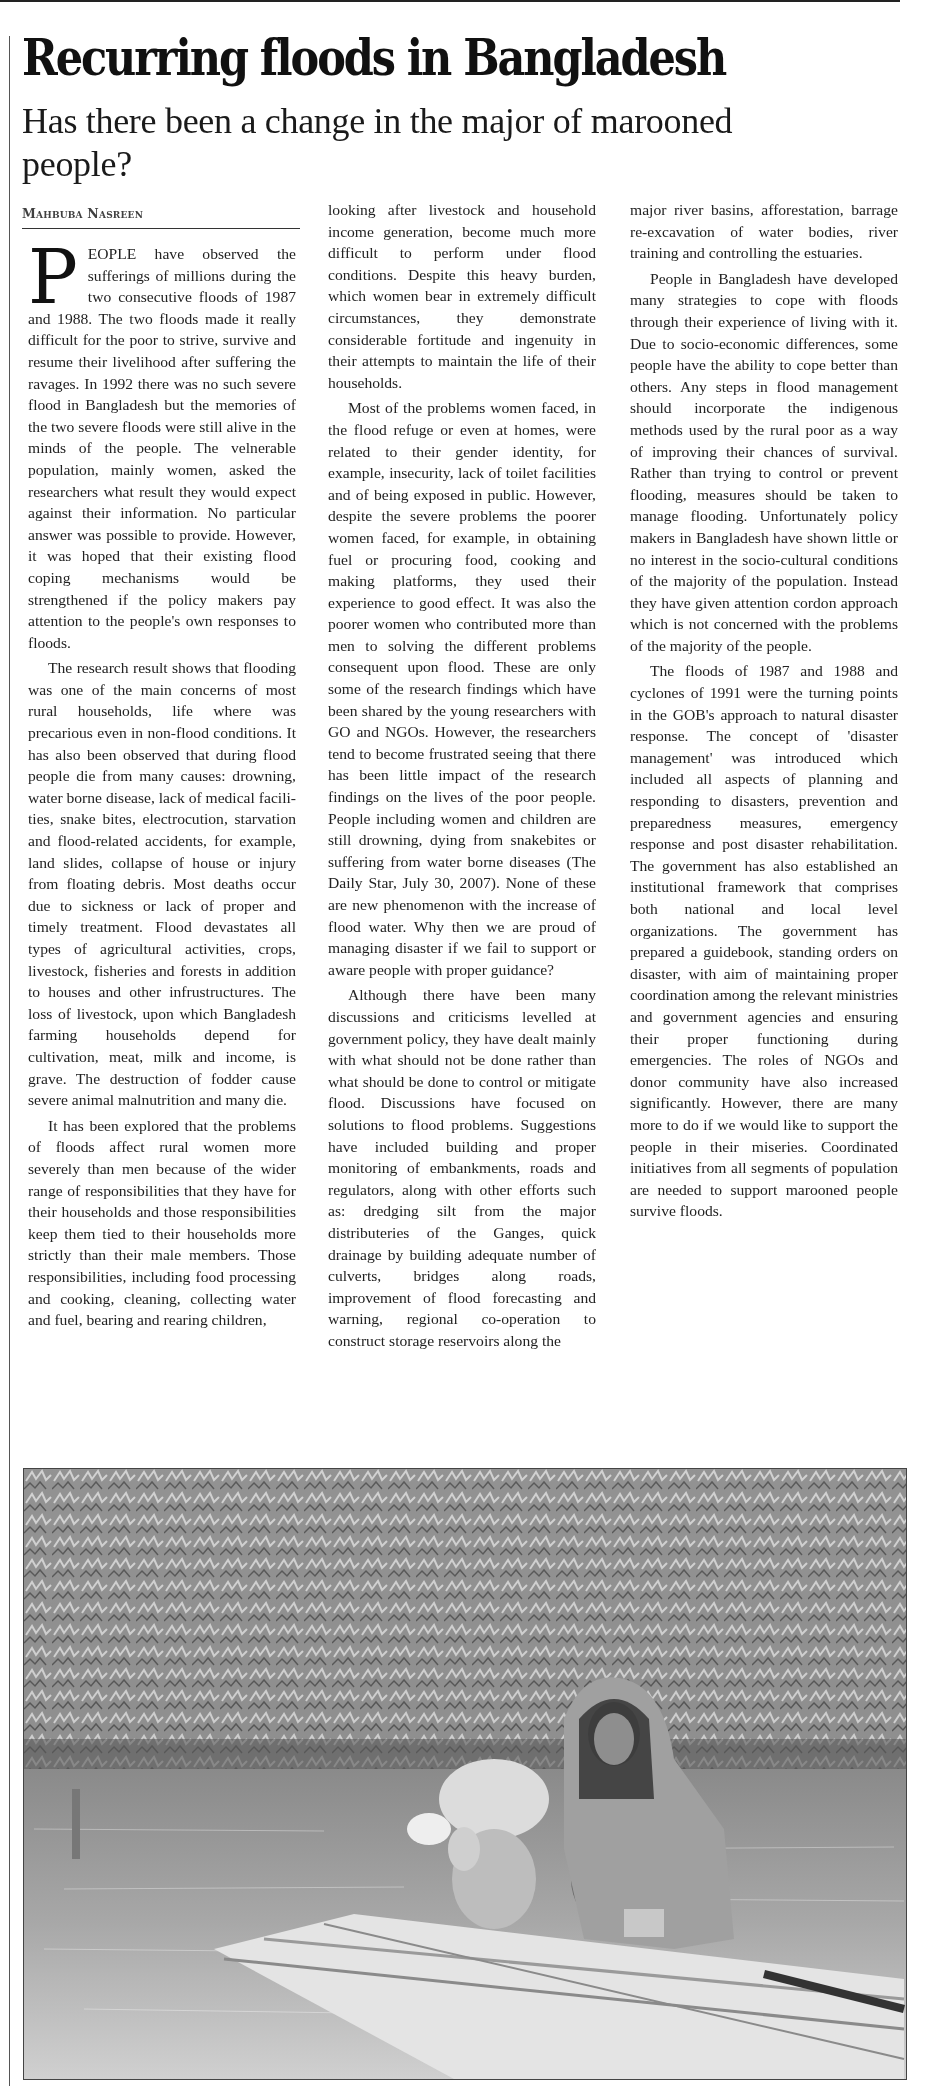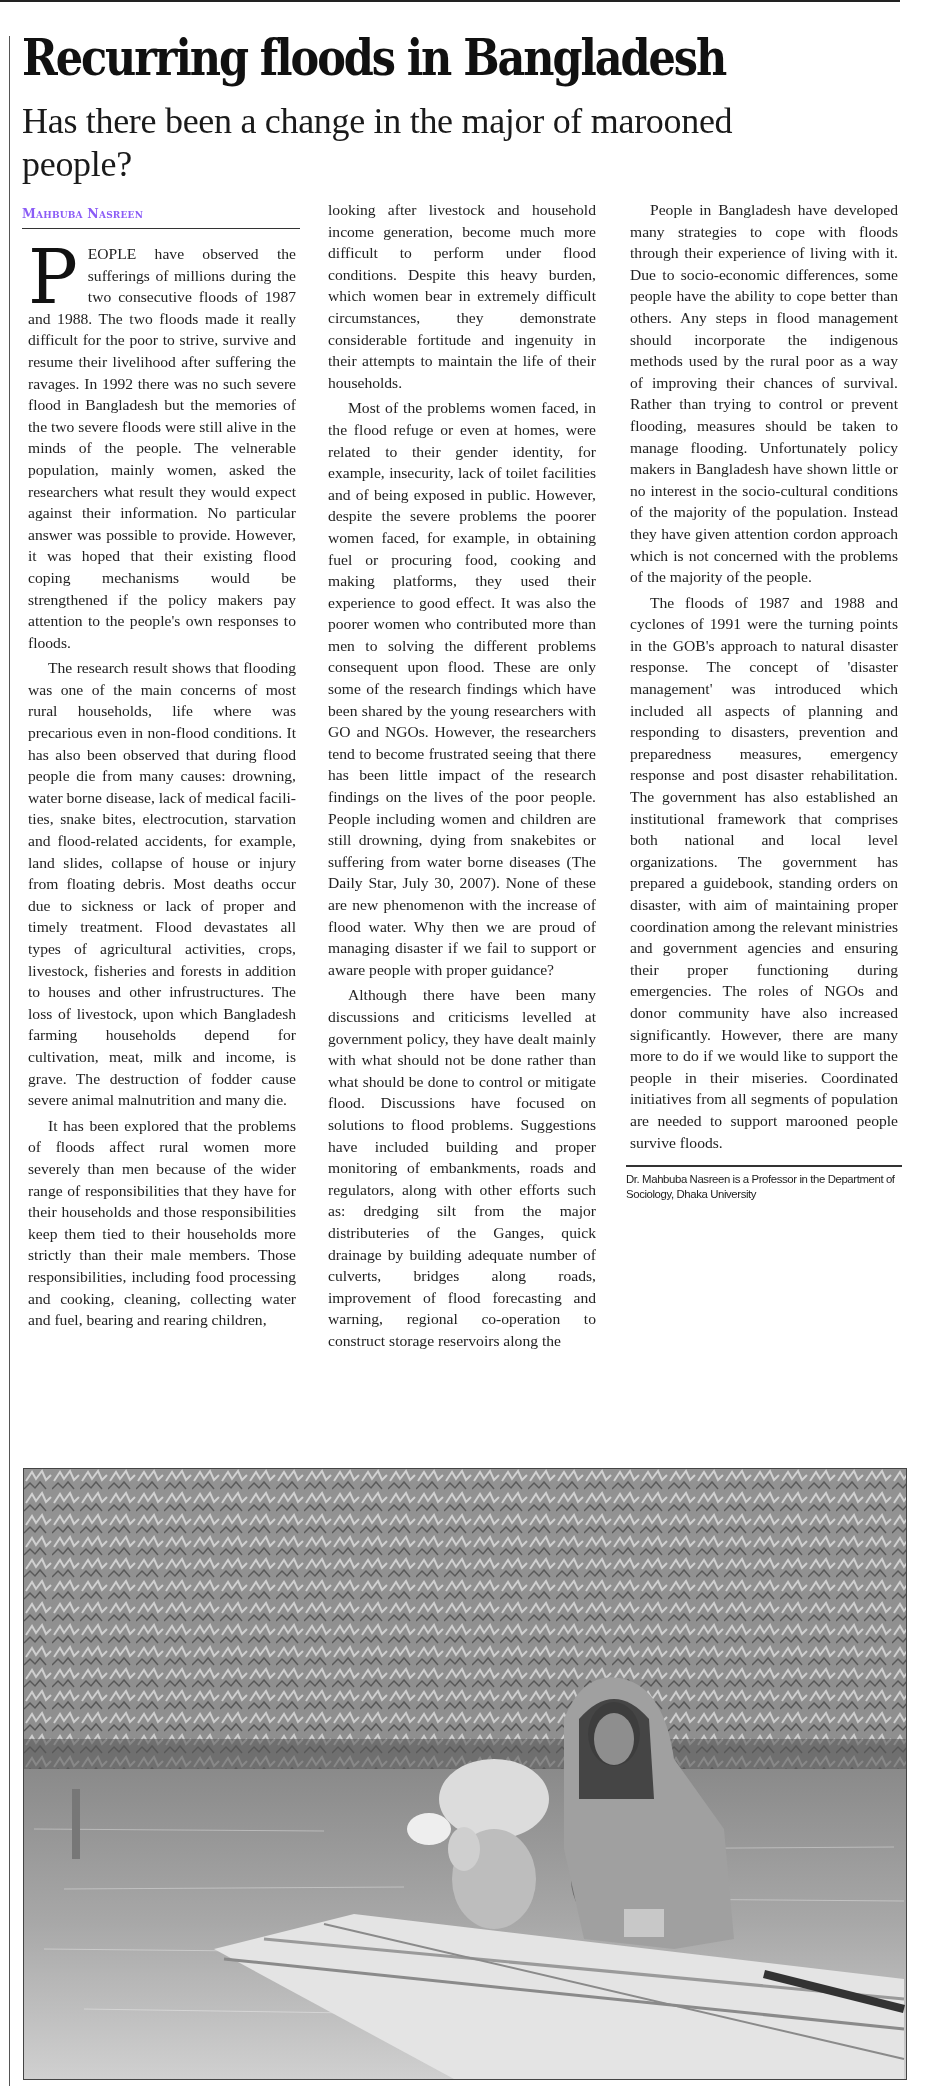--- a/index.html
+++ b/index.html
@@ -13,21 +13,21 @@
     transform: scaleX(0.86); transform-origin: left top; white-space: nowrap;
   }
   .subhead {
     position: absolute; left: 22px; top: 100px; width: 820px;
     font-family: "Liberation Serif", serif; font-size: 36px; line-height: 43px;
     color: #1a1a1a; letter-spacing: -0.3px;
   }
   .byline {
     position: absolute; left: 22px; top: 206px; width: 278px;
     font-family: "DejaVu Serif", serif; font-weight: bold; font-size: 12.5px;
-    font-variant: small-caps; letter-spacing: 0.2px; color: #8b5cf6;
+    font-variant: small-caps; letter-spacing: 0.2px; color: #404040;
     border-bottom: 1.5px solid #333; padding-bottom: 7px;
   }
   .col {
     position: absolute; top: 195px; width: 276px;
     font-family: "Liberation Serif", serif; font-size: 15.6px; line-height: 21.6px;
     color: #222; text-align: justify; hyphens: manual;
   }
   .col p { margin: 4px; text-indent: 20px; }
   .col p.no-indent { text-indent: 0; }
   .col1 { left: 24px; top: 239px; }
@@ -65,23 +65,23 @@
   <p>It has been explored that the prob­lems of floods affect rural women more severely than men because of the wider range of responsibilities that they have for their households and those responsibilities keep them tied to their households more strictly than their male members. Those responsi­bilities, including food processing and cooking, cleaning, collecting water and fuel, bearing and rearing children,</p>
 </div>
 
 <div class="col col2">
   <p class="no-indent">looking after livestock and household income generation, become much more difficult to perform under flood conditions. Despite this heavy bur­den, which women bear in extremely difficult circumstances, they demon­strate considerable fortitude and ingenuity in their attempts to main­tain the life of their households.</p>
   <p>Most of the problems women faced, in the flood refuge or even at homes, were related to their gender identity, for example, insecurity, lack of toilet facilities and of being exposed in public. However, despite the severe problems the poorer women faced, for example, in obtaining fuel or procuring food, cooking and making platforms, they used their experience to good effect. It was also the poorer women who contributed more than men to solving the different problems consequent upon flood. These are only some of the research findings which have been shared by the young researchers with GO and NGOs. However, the researchers tend to become frustrated seeing that there has been little impact of the research findings on the lives of the poor peo­ple. People including women and children are still drowning, dying from snakebites or suffering from water borne diseases (The Daily Star, July 30, 2007). None of these are new phenom­enon with the increase of flood water. Why then we are proud of managing disaster if we fail to support or aware people with proper guidance?</p>
   <p>Although there have been many discussions and criticisms levelled at government policy, they have dealt mainly with what should not be done rather than what should be done to control or mitigate flood. Discussions have focused on solutions to flood problems. Suggestions have included building and proper monitoring of embankments, roads and regulators, along with other efforts such as: dredging silt from the major distributeries of the Ganges, quick drainage by building adequate num­ber of culverts, bridges along roads, improvement of flood forecasting and warning, regional co-operation to construct storage reservoirs along the</p>
 </div>
 
 <div class="col col3">
+  <p class="no-indent">major river basins, afforestation, barrage re-excavation of water bodies, river training and controlling the estuaries.</p>
   <p>People in Bangladesh have devel­oped many strategies to cope with floods through their experience of living with it. Due to socio-economic differences, some people have the ability to cope better than others. Any steps in flood management should incorporate the indigenous methods used by the rural poor as a way of improving their chances of survival. Rather than trying to control or pre­vent flooding, measures should be taken to manage flooding. Unfortunately policy makers in Bangladesh have shown little or no interest in the socio-cultural condi­tions of the majority of the popula­tion.  Instead they have given atten­tion cordon approach which is not concerned with the problems of the majority of the people.</p>
   <p>The floods of 1987 and 1988 and cyclones of 1991 were the turning points in the GOB's approach to natural disaster response. The con­cept of 'disaster management' was introduced which included all aspects of planning and responding to disasters, prevention and pre­paredness measures, emergency response and post disaster rehabili­tation. The government has also established an institutional frame­work that comprises both national and local level organizations. The government has prepared a guide­book, standing orders on disaster, with aim of maintaining proper coordination among the relevant ministries and government agencies and ensuring their proper function­ing during emergencies. The roles of NGOs and donor community have also increased significantly. However, there are many more to do if we would like to support the people in their miseries. Coordinated initia­tives from all segments of population are needed to support marooned people survive floods.</p>
-  <div class="bio">Dr. Mahbuba Nasreen is a Professor in the Department of Sociology, Dhaka University</div>
 </div>
 
 <div class="photo">
   <svg width="882" height="610" viewBox="0 0 882 610">
     <defs>
       <linearGradient id="sky" x1="0" y1="0" x2="0" y2="1">
         <stop offset="0" stop-color="#b8b8b8"></stop>
         <stop offset="1" stop-color="#7a7a7a"></stop>
       </linearGradient>
       <linearGradient id="water" x1="0" y1="0" x2="0" y2="1">

